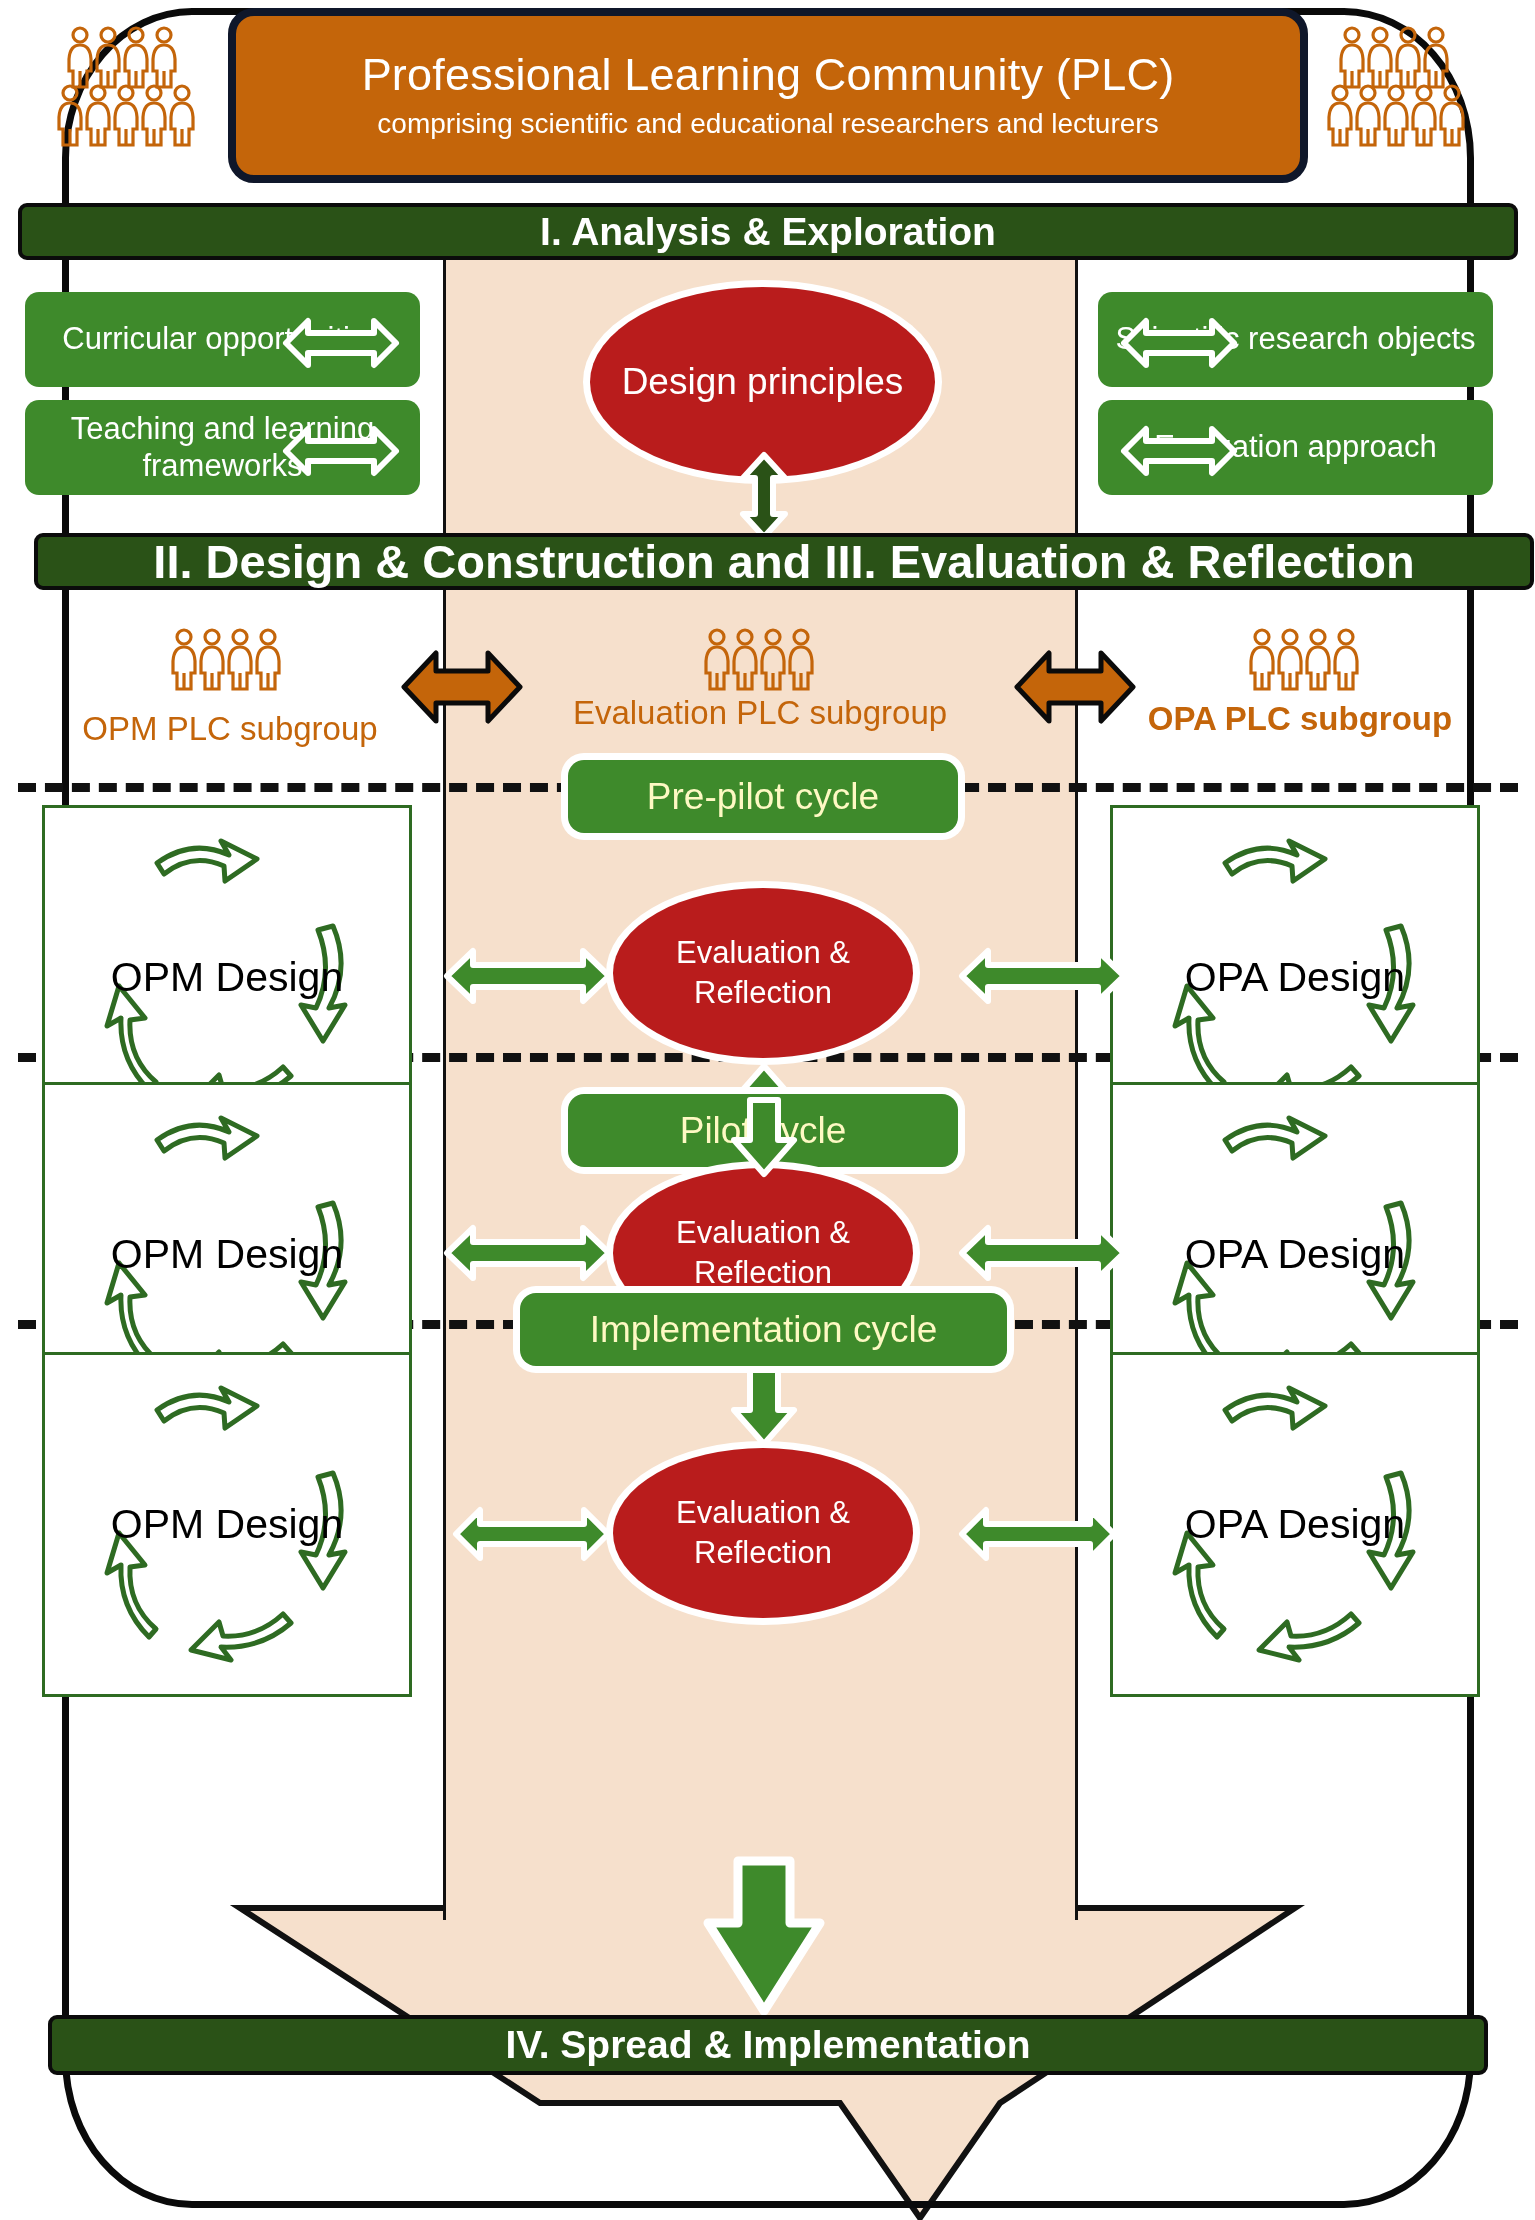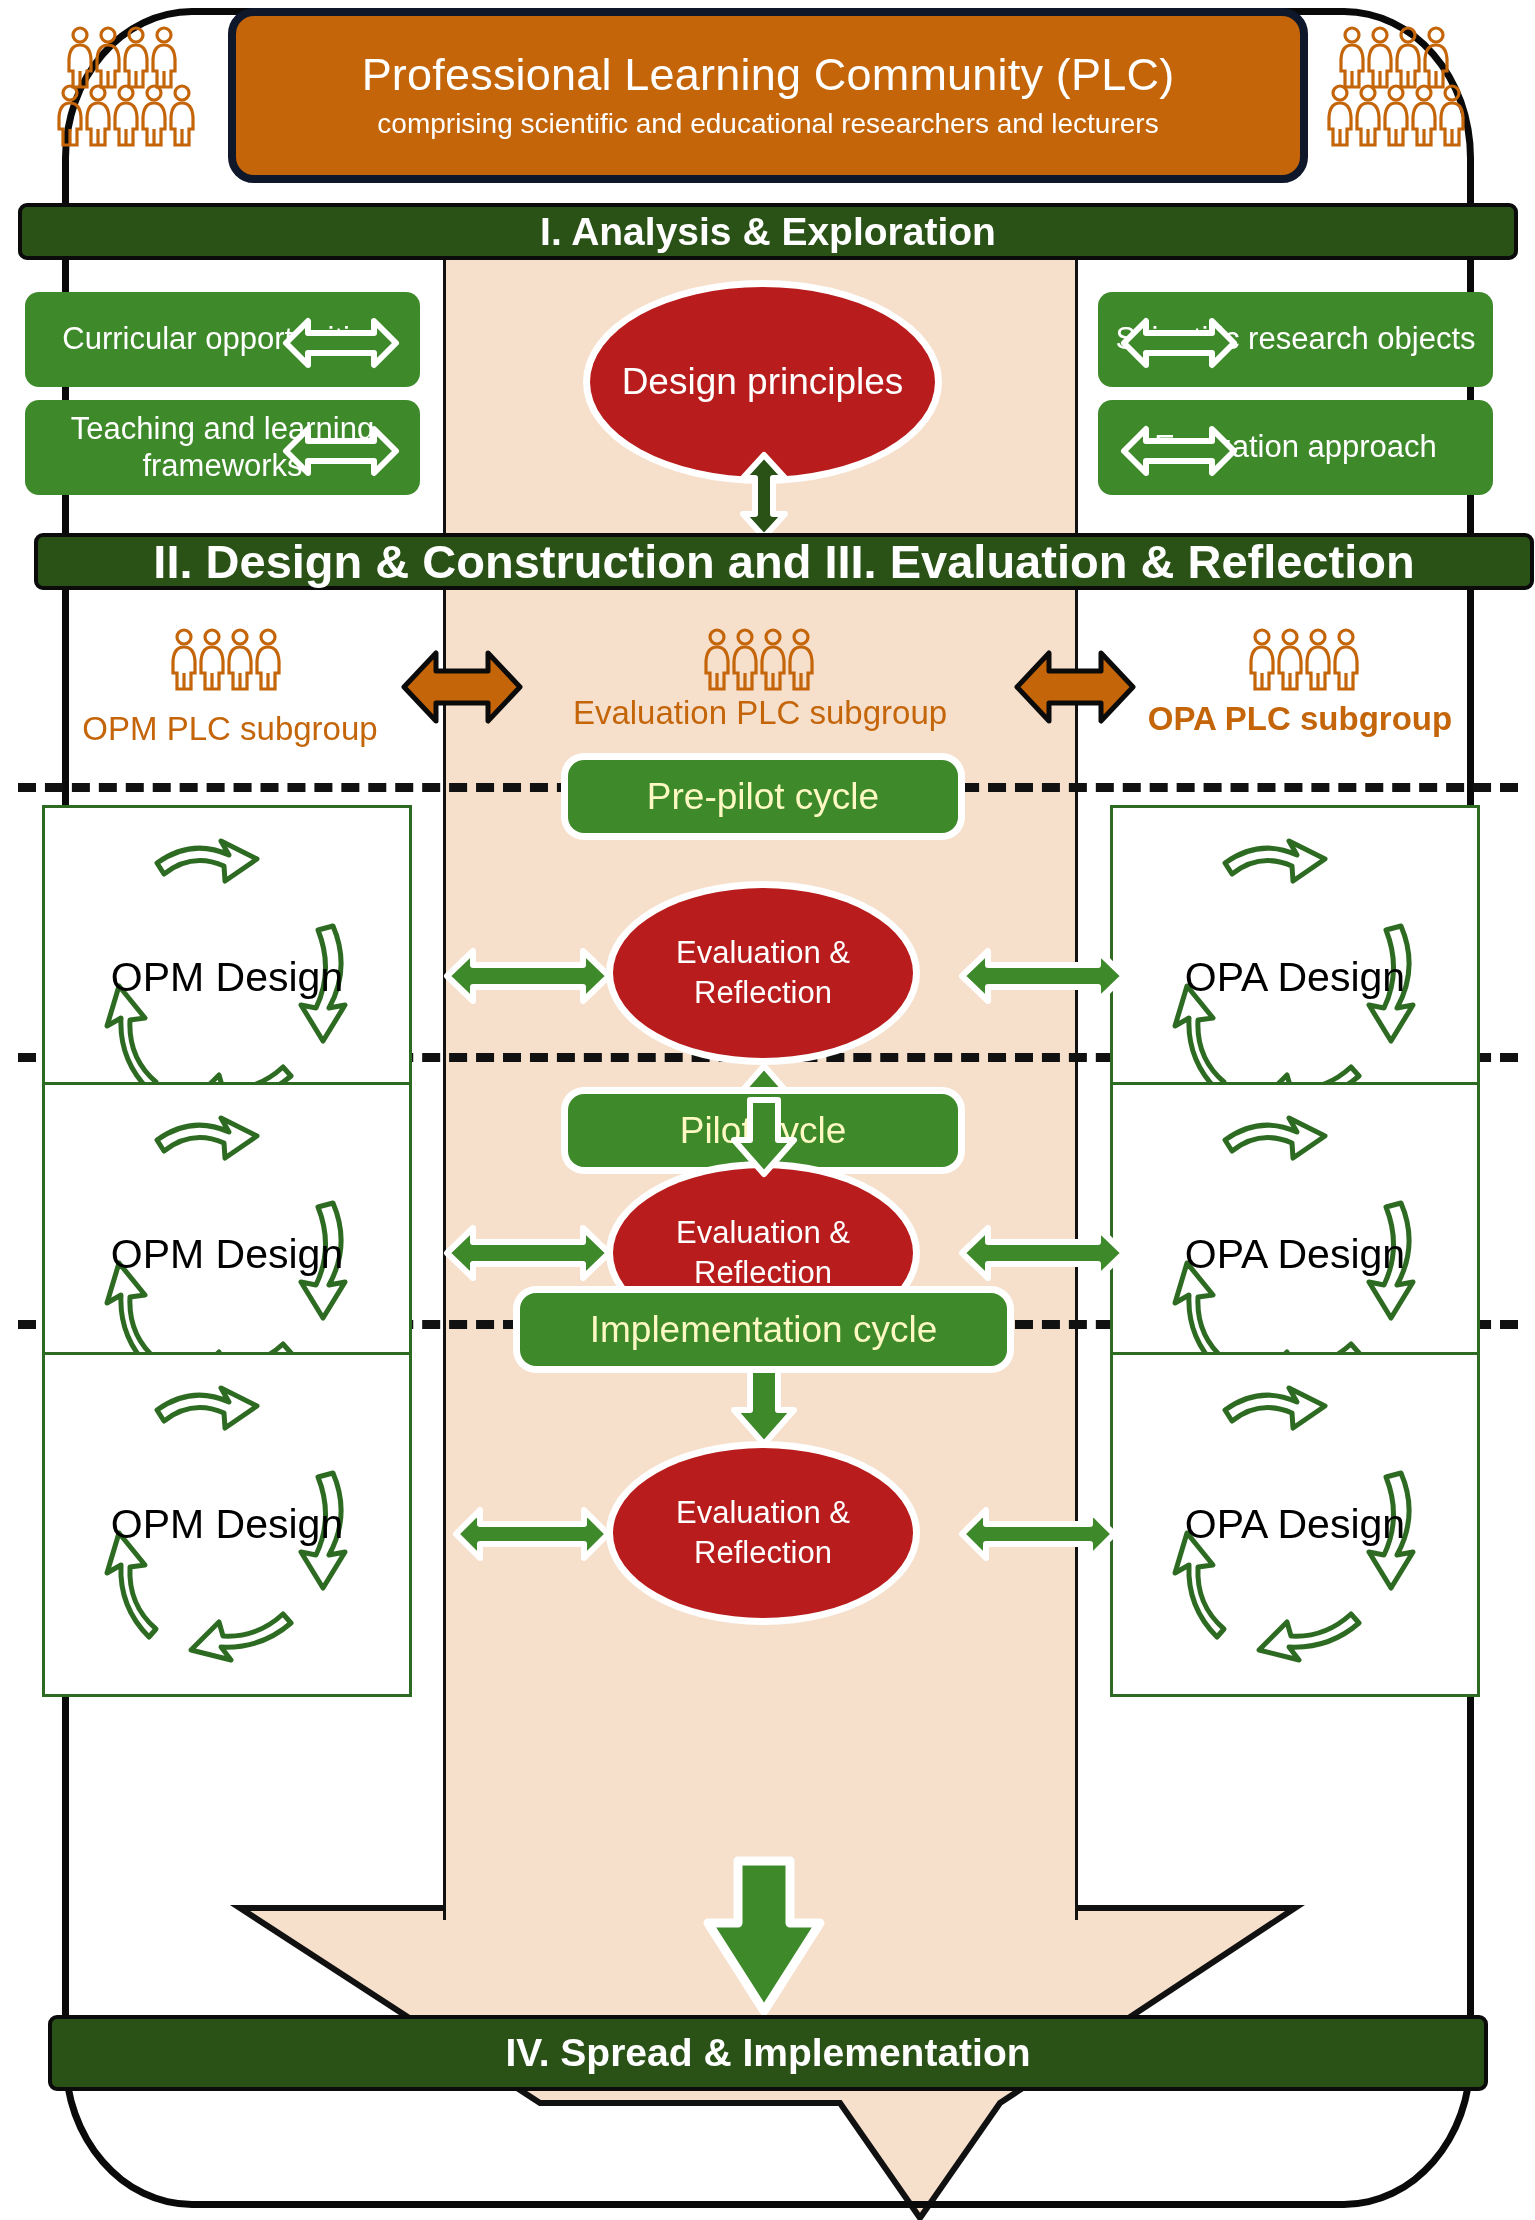--- a/index.html
+++ b/index.html
@@ -27,21 +27,21 @@
   
   .people{position:absolute;}
   .people svg{display:block;}
 
   
   .phase-bar{position:absolute;background:#2A5217;border:4px solid #0b0b0b;border-radius:9px;
     box-sizing:border-box;display:flex;align-items:center;justify-content:center;color:#fff;
     font-weight:bold;}
   .phase-I{left:18px;top:203px;width:1500px;height:57px;font-size:39px;}
   .phase-II{left:18px;top:533px;width:1500px;height:57px;font-size:47px;margin-left:16px;}
-  .phase-IV{left:48px;top:2015px;width:1440px;height:76px;font-size:39px;}
+  .phase-IV{left:48px;top:2015px;width:1440px;height:60px;font-size:39px;}
 
   
   .gbox{position:absolute;background:#3E8A2B;border-radius:14px;color:#fff;
     display:flex;align-items:center;justify-content:center;text-align:center;
     font-size:31px;line-height:1.18;padding:4px 12px;box-sizing:border-box;}
   .gb-curric{left:25px;top:292px;width:395px;height:95px;}
   .gb-teach{left:25px;top:400px;width:395px;height:95px;}
   .gb-sci{left:1098px;top:292px;width:395px;height:95px;}
   .gb-eval{left:1098px;top:400px;width:395px;height:95px;}
 

